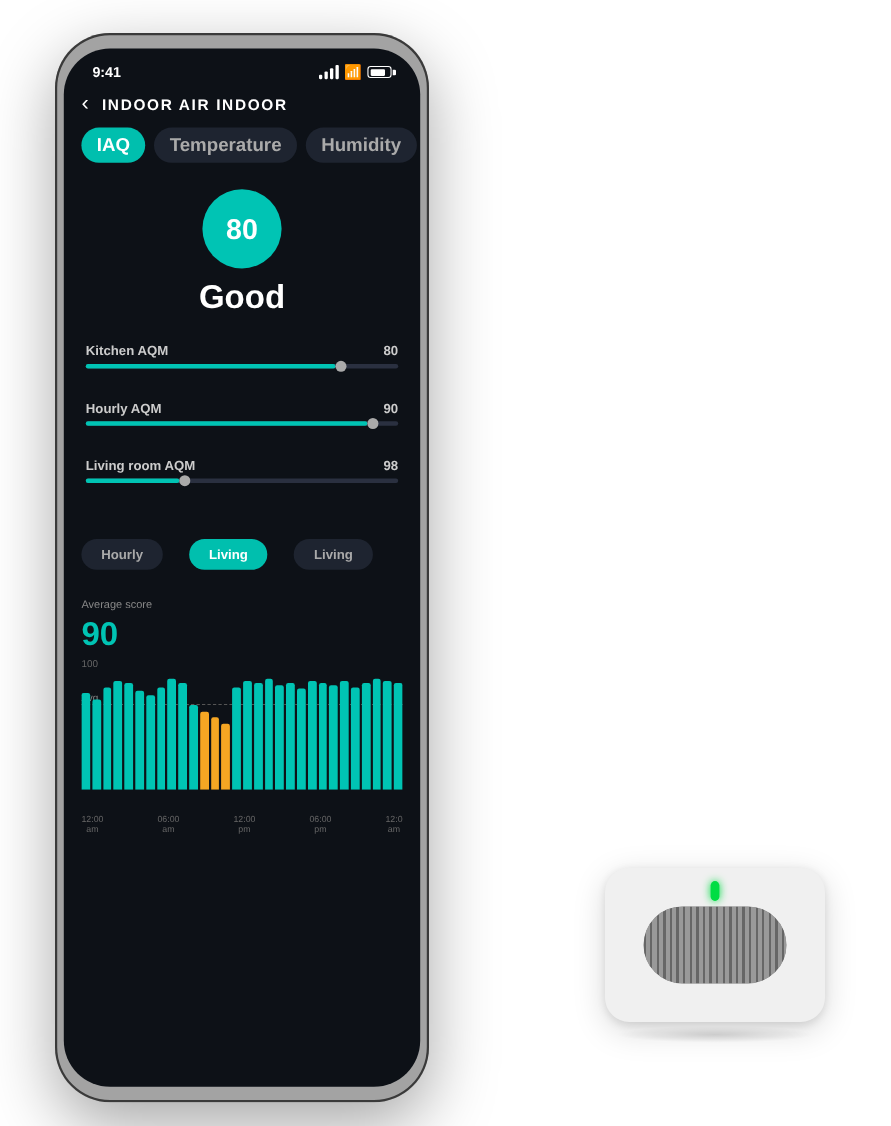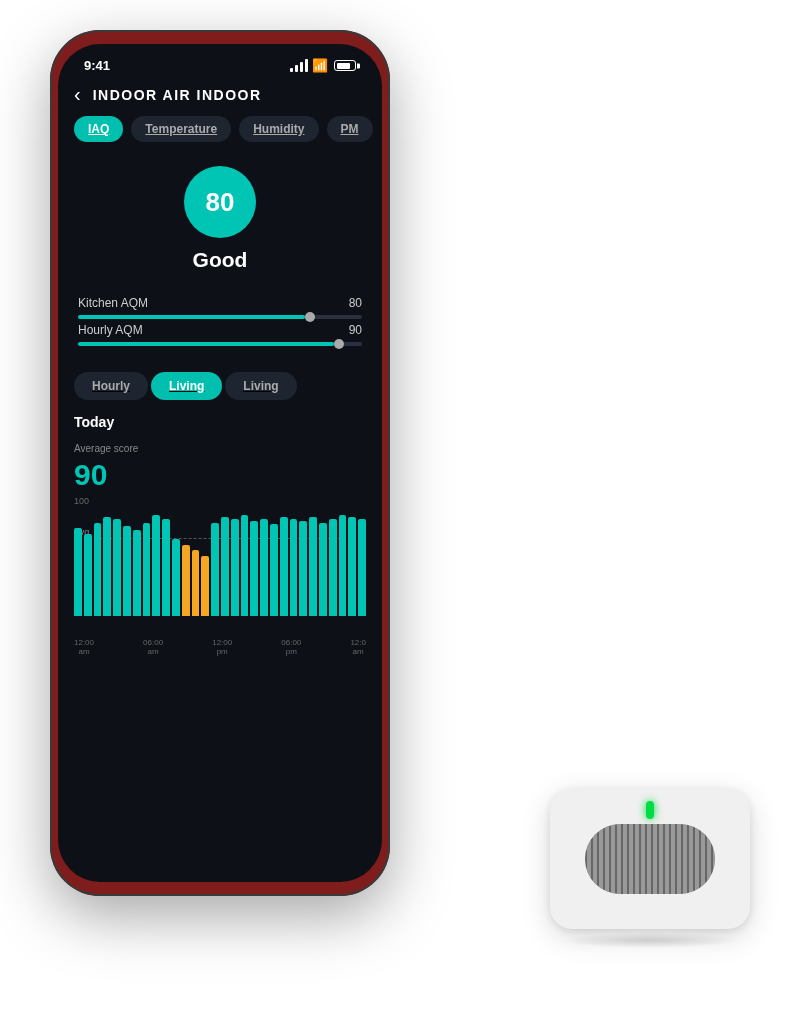--- a/index.html
+++ b/index.html
@@ -22,22 +22,22 @@
       align-items: center;
       justify-content: center;
     }
 
     
     .phone {
       position: absolute;
       left: 50px;
       top: 30px;
       width: 340px;
-      height: 866px;
-      background: #7f1d1d;
+      height: 972px;
+      background: #a3a3a3;
       border-radius: 50px;
       box-shadow: 0 20px 60px rgba(0,0,0,0.35), inset 0 0 0 2px #3a3a3a;
       overflow: hidden;
       z-index: 2;
     }
 
     .phone-screen {
       position: absolute;
       top: 14px;
       left: 8px;
@@ -98,27 +98,26 @@
 
     
     .filter-tabs {
       display: flex;
       gap: 8px;
       padding: 0 16px 14px;
     }
     .filter-tab {
       padding: 6px 14px;
       border-radius: 20px;
-      font-size: 12px;
+      font-size: 17px;
       font-weight: 600;
       color: #aaa;
       background: #1e2430;
       border: none;
       cursor: pointer;
-      text-decoration: underline;
     }
     .filter-tab.active {
       background: #00bfae;
       color: #fff;
     }
 
     
     .score-section {
       display: flex;
       flex-direction: column;
@@ -133,30 +132,31 @@
       display: flex;
       align-items: center;
       justify-content: center;
       color: #fff;
       font-size: 26px;
       font-weight: 700;
       margin-bottom: 10px;
     }
     .score-label {
       color: #fff;
-      font-size: 21px;
+      font-size: 30px;
       font-weight: 700;
     }
 
     
     .aqm-section {
       padding: 8px 20px;
     }
     .aqm-row {
-      margin-bottom: 4px;
+      margin-bottom: 29px;
+      font-weight: bold;
     }
     .aqm-header {
       display: flex;
       justify-content: space-between;
       color: #ccc;
       font-size: 12px;
       margin-bottom: 5px;
     }
     .aqm-track {
       width: 100%;
@@ -176,23 +176,22 @@
       transform: translateY(-50%);
       width: 10px;
       height: 10px;
       background: #aaa;
       border-radius: 50%;
     }
 
     
     .period-tabs {
       display: flex;
-      gap: 3px;
+      gap: 24px;
       padding: 14px 16px 10px;
-      text-decoration: underline;
     }
     .period-tab {
       padding: 7px 18px;
       border-radius: 20px;
       font-size: 12px;
       font-weight: 600;
       color: #aaa;
       background: #1e2430;
       border: none;
       cursor: pointer;
@@ -398,31 +397,40 @@
           <div class="aqm-header">
             <span>Hourly AQM</span>
             <span>90</span>
           </div>
           <div class="aqm-track">
             <div class="aqm-fill" style="width:90%"></div>
             <div class="aqm-thumb" style="left:90%"></div>
           </div>
         </div>
 
+        <div class="aqm-row">
+          <div class="aqm-header">
+            <span>Living room AQM</span>
+            <span>98</span>
+          </div>
+          <div class="aqm-track">
+            <div class="aqm-fill" style="width:30%"></div>
+            <div class="aqm-thumb" style="left:30%"></div>
+          </div>
+        </div>
 
       </div>
 
       <div class="period-tabs">
         <button class="period-tab">Hourly</button>
         <button class="period-tab active">Living</button>
         <button class="period-tab">Living</button>
       </div>
 
       <div class="chart-section">
-        <div class="today-label">Today</div>
         <div class="avg-label-text">Average score</div>
         <div class="avg-score-val">90</div>
         <div class="chart-wrapper">
           <span class="chart-100-label">100</span>
           <div class="avg-line"></div>
           <span class="avg-line-label">Avg.</span>
           <div class="bars-container" id="bars-container">
               <div class="bar cyan" style="height: 80%;"></div>
               <div class="bar cyan" style="height: 75%;"></div>
               <div class="bar cyan" style="height: 85%;"></div>

